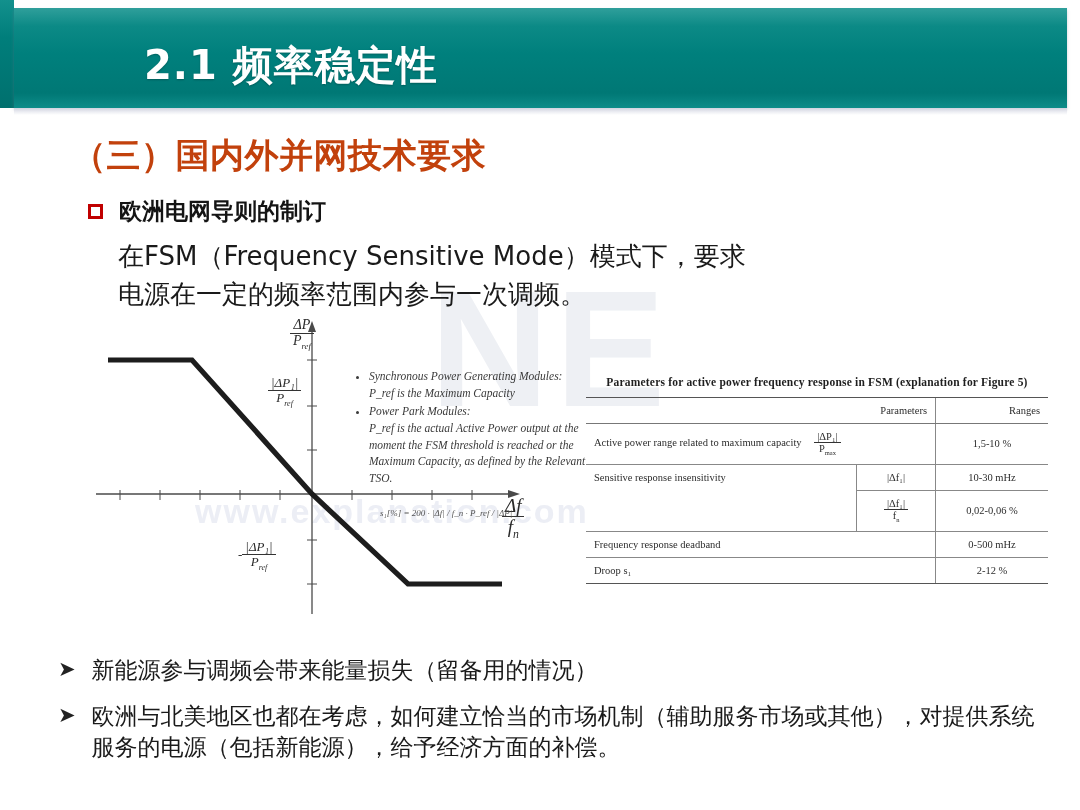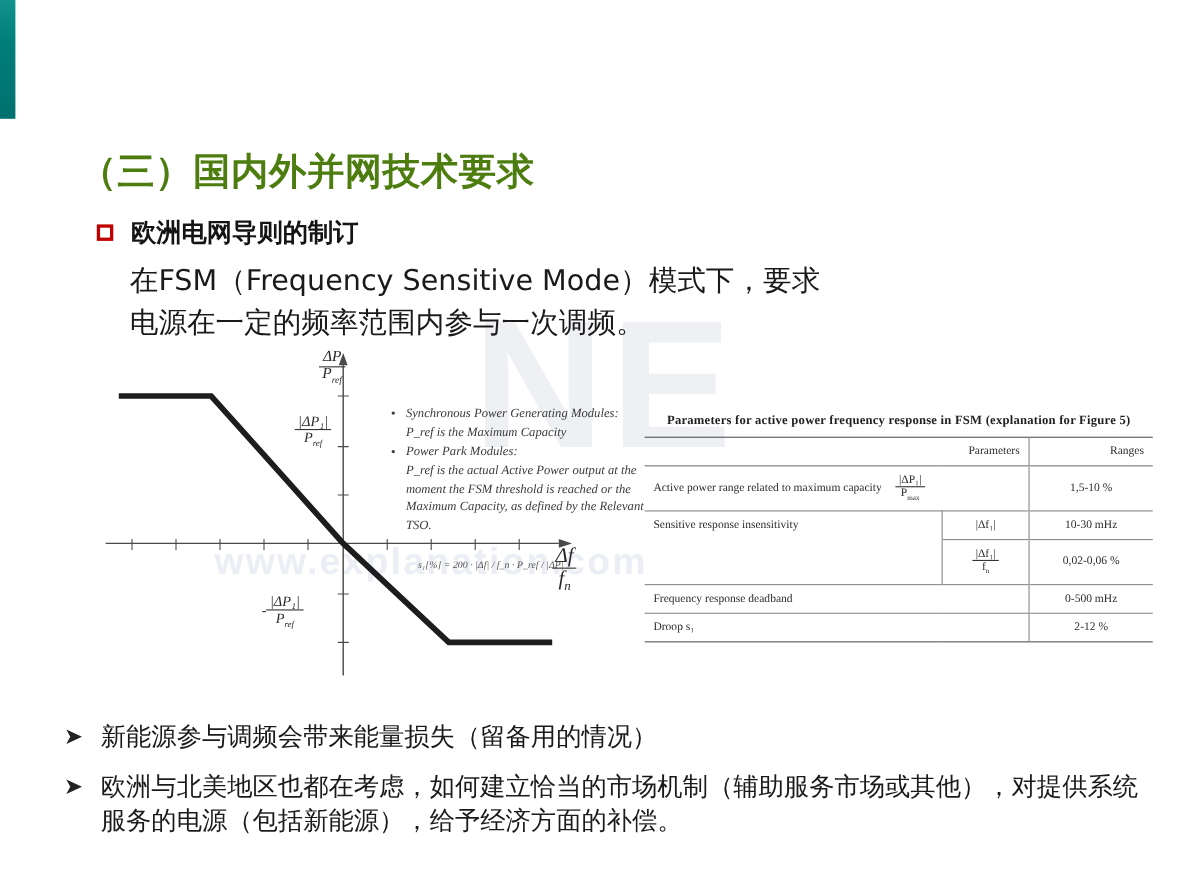--- a/index.html
+++ b/index.html
@@ -46,21 +46,21 @@
     position:absolute;left:195px;top:492px;
     font-size:34px;font-weight:bold;color:#eceef5;
     letter-spacing:2px;z-index:0;user-select:none;
     font-family:"Liberation Sans",sans-serif;
   }
 
   
   .content{position:relative;z-index:2;}
   .h2{
     position:absolute;left:72px;top:133px;
-    font-size:34px;font-weight:bold;color:#4d7c0f;
+    font-size:34px;font-weight:bold;color:#c2410c;
     font-family:"DejaVu Sans","Liberation Sans",sans-serif;
     white-space:nowrap;letter-spacing:.5px;
   }
   .sub-bullet{
     position:absolute;left:88px;top:196px;
     display:flex;align-items:center;gap:16px;
   }
   .sq-marker{
     width:15px;height:15px;border:3px solid #c00000;background:#ffffff;
     box-sizing:border-box;flex:0 0 auto;
@@ -141,20 +141,23 @@
 </style>
 </head>
 <body>
 
 <div id="slide">
 
   <div class="wm-ne">NE</div>
   <div class="wm-url">www.explanation.com</div>
 
   <div class="left-stripe"></div>
+  <div class="header-band">
+    <div class="header-title">2.1 频率稳定性</div>
+  </div>
 
   <div class="content">
 
     <div class="h2">（三）国内外并网技术要求</div>
 
     <div class="sub-bullet">
       <span class="sq-marker"></span>
       <span class="txt">欧洲电网导则的制订</span>
     </div>
 

